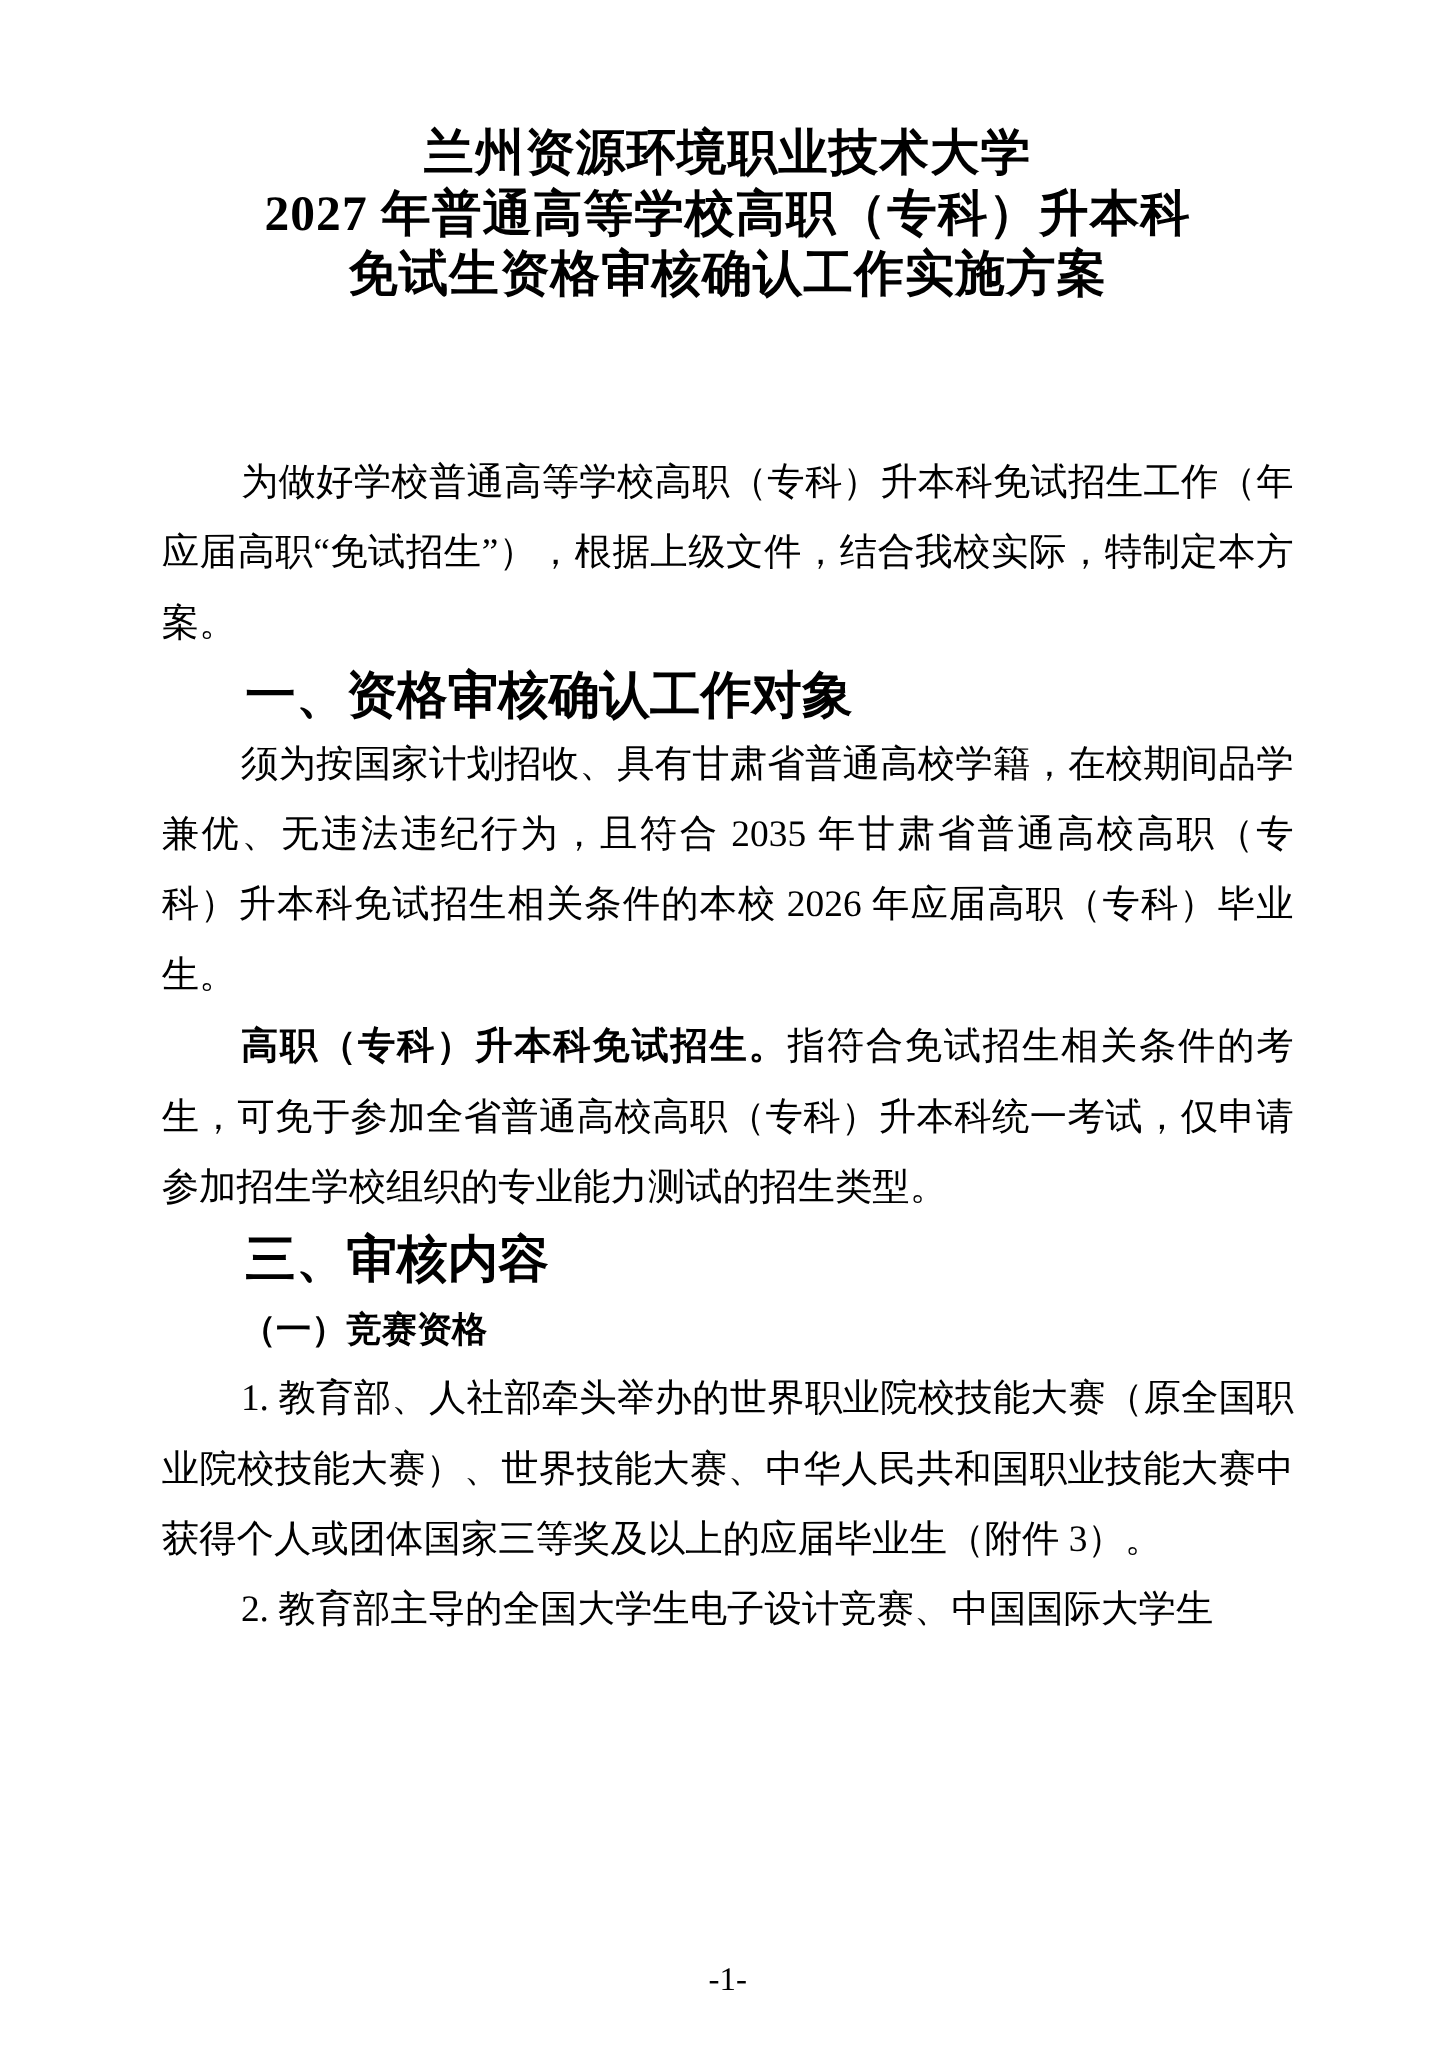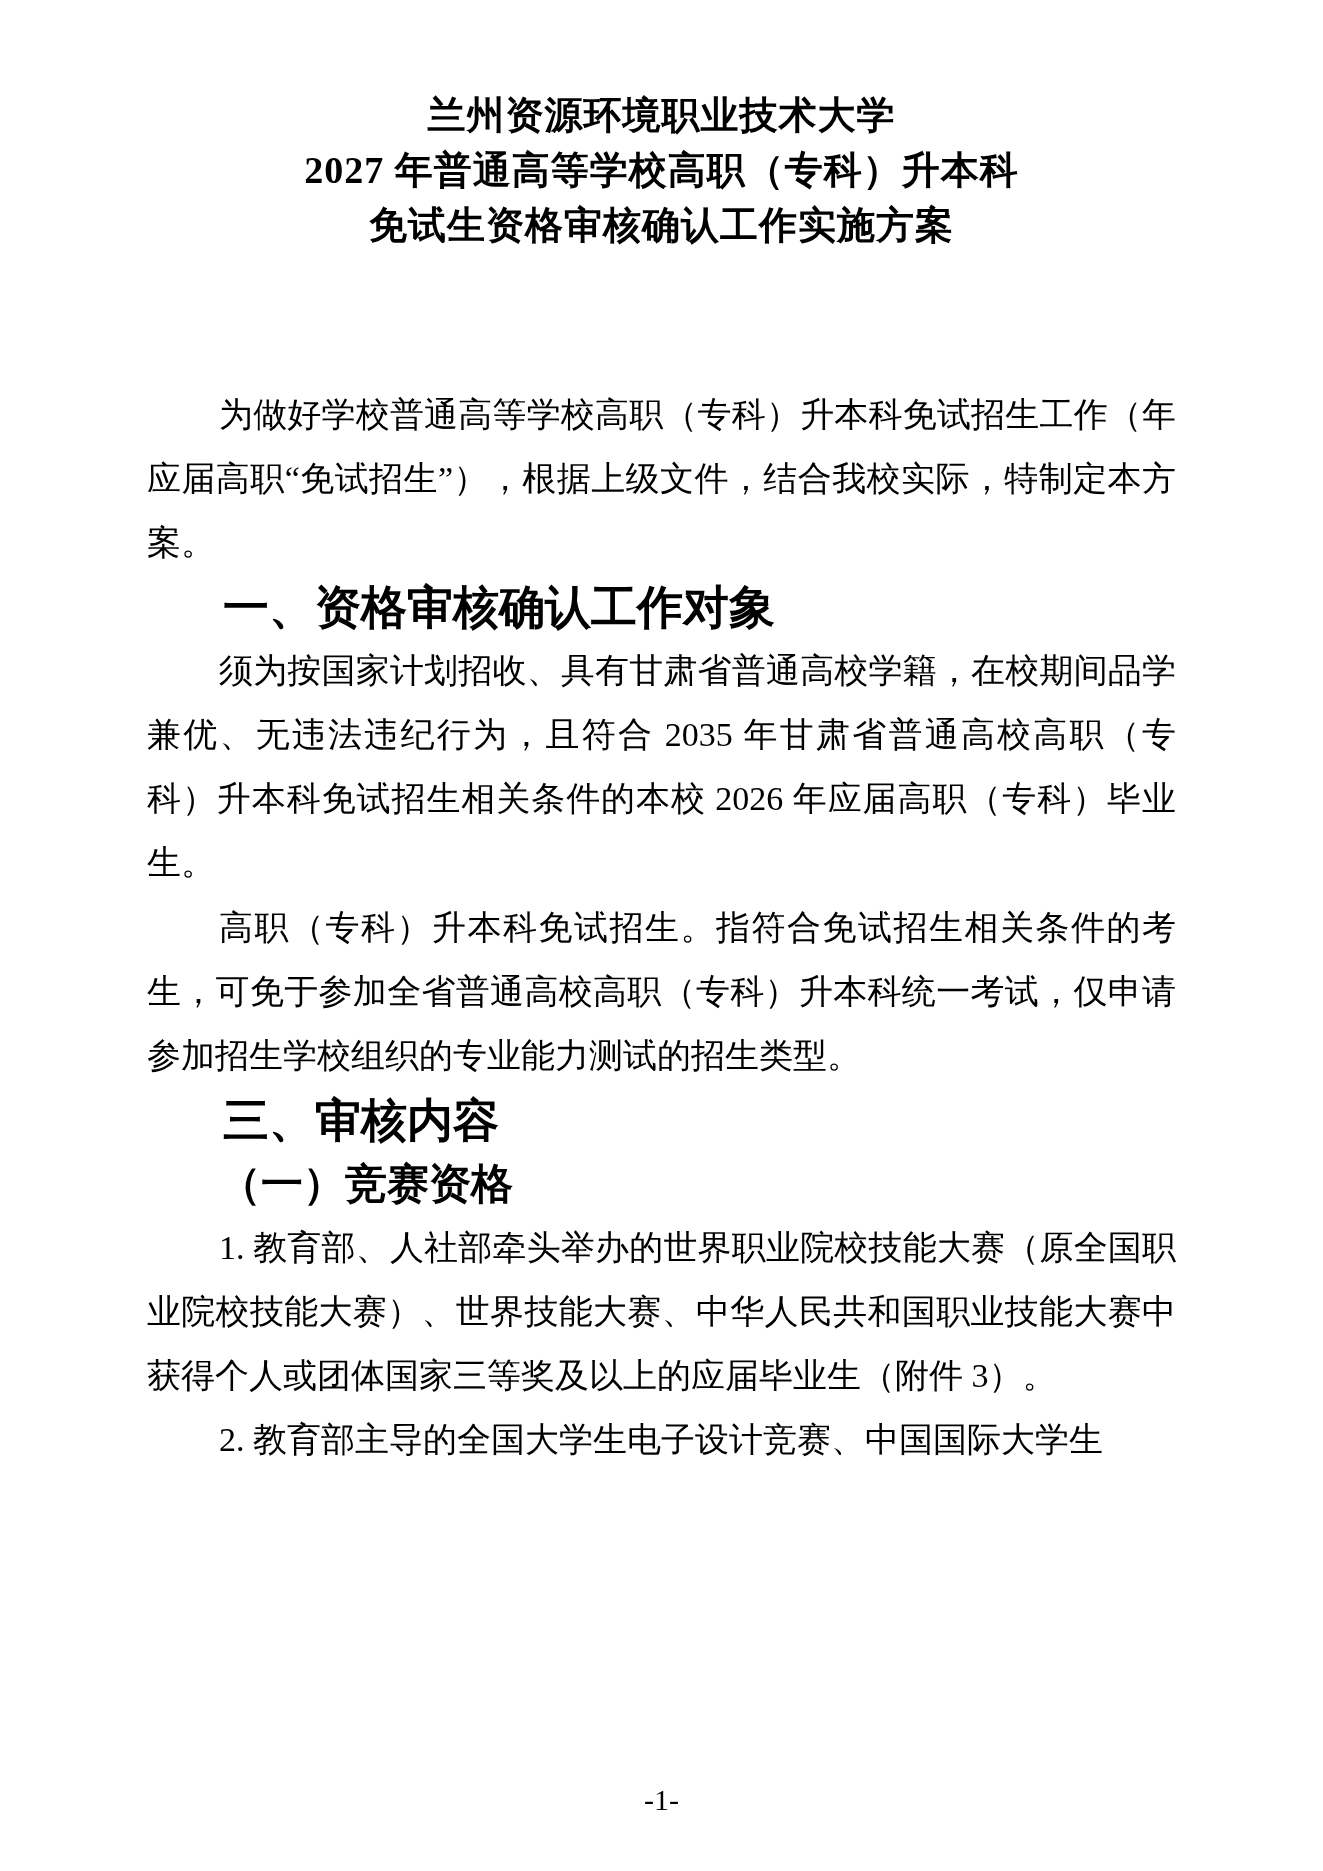--- a/index.html
+++ b/index.html
@@ -17,25 +17,25 @@
     overflow: hidden;
     font-family: "Liberation Serif", serif;
   }
 
   .content {
     margin: 0 147px;
   }
 
   
   .doc-title {
-    margin-top: 88px;
+    margin-top: 112px;
     text-align: center;
     font-family: "Liberation Serif", serif;
     font-weight: bold;
-    font-size: 38px;
+    font-size: 45px;
     line-height: 55px;
     letter-spacing: 1px;
   }
 
   
   .doc-body {
     margin-top: 130px;
     font-size: 34px;
     line-height: 64px;
     text-align: justify;
@@ -52,27 +52,27 @@
     font-family: "Liberation Sans", sans-serif;
     font-weight: bold;
     font-size: 46px;
     line-height: 64px;
   }
 
   .heading2 {
     text-indent: 72px;
     font-family: Liberation Serif, serif;
     font-weight: 600;
-    font-size: 42px;
+    font-size: 32px;
     line-height: 64px;
   }
 
   .bold-lead {
     font-family: "Liberation Sans", sans-serif;
-    font-weight: normal;
+    font-weight: bold;
   }
 
   
   .page-footer {
     position: absolute;
     top: 1782px;
     left: 0;
     width: 100%;
     text-align: center;
     font-family: "Liberation Serif", serif;

